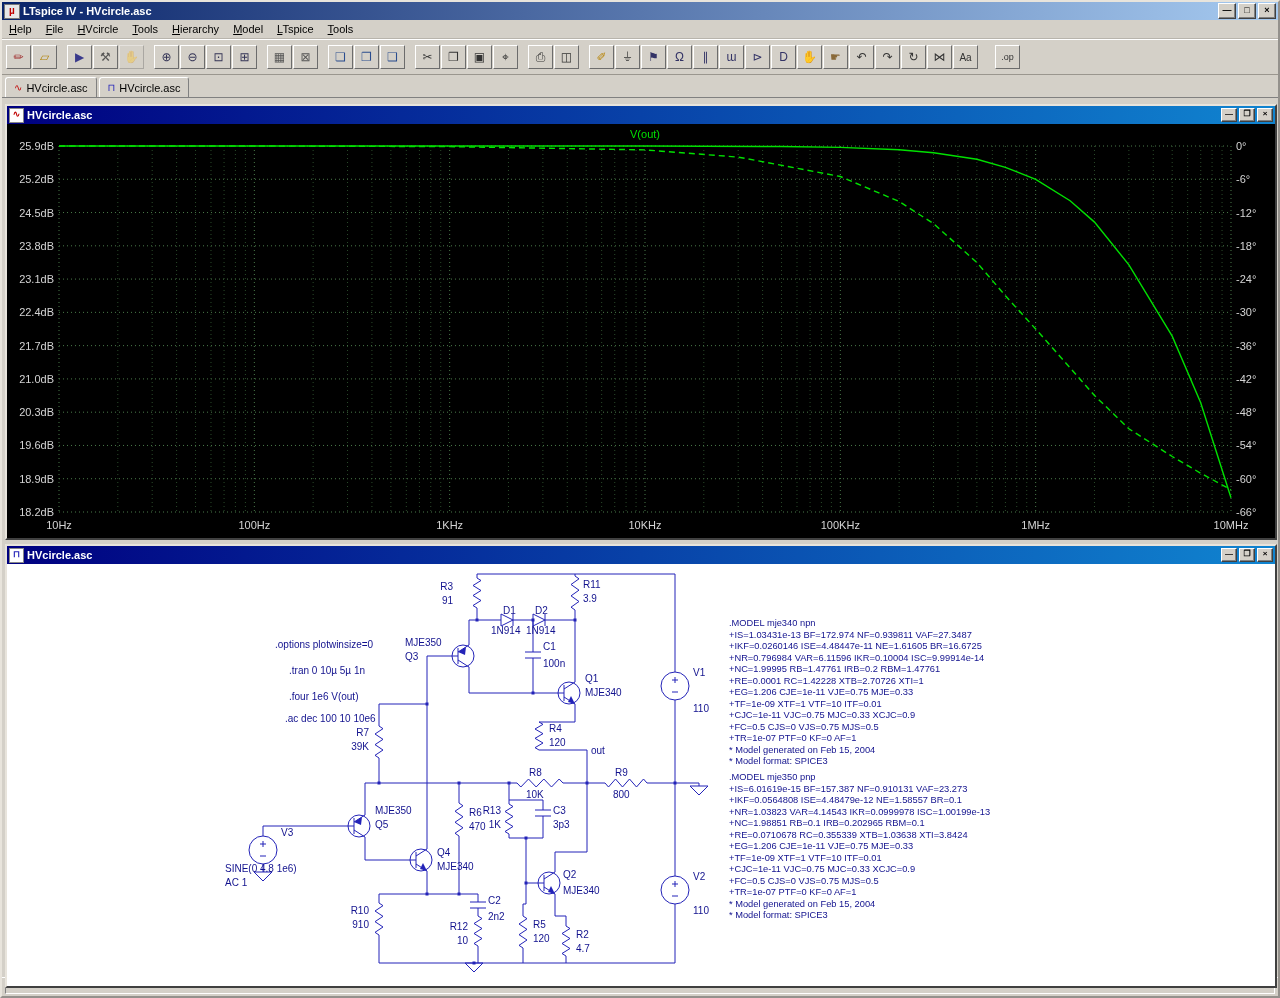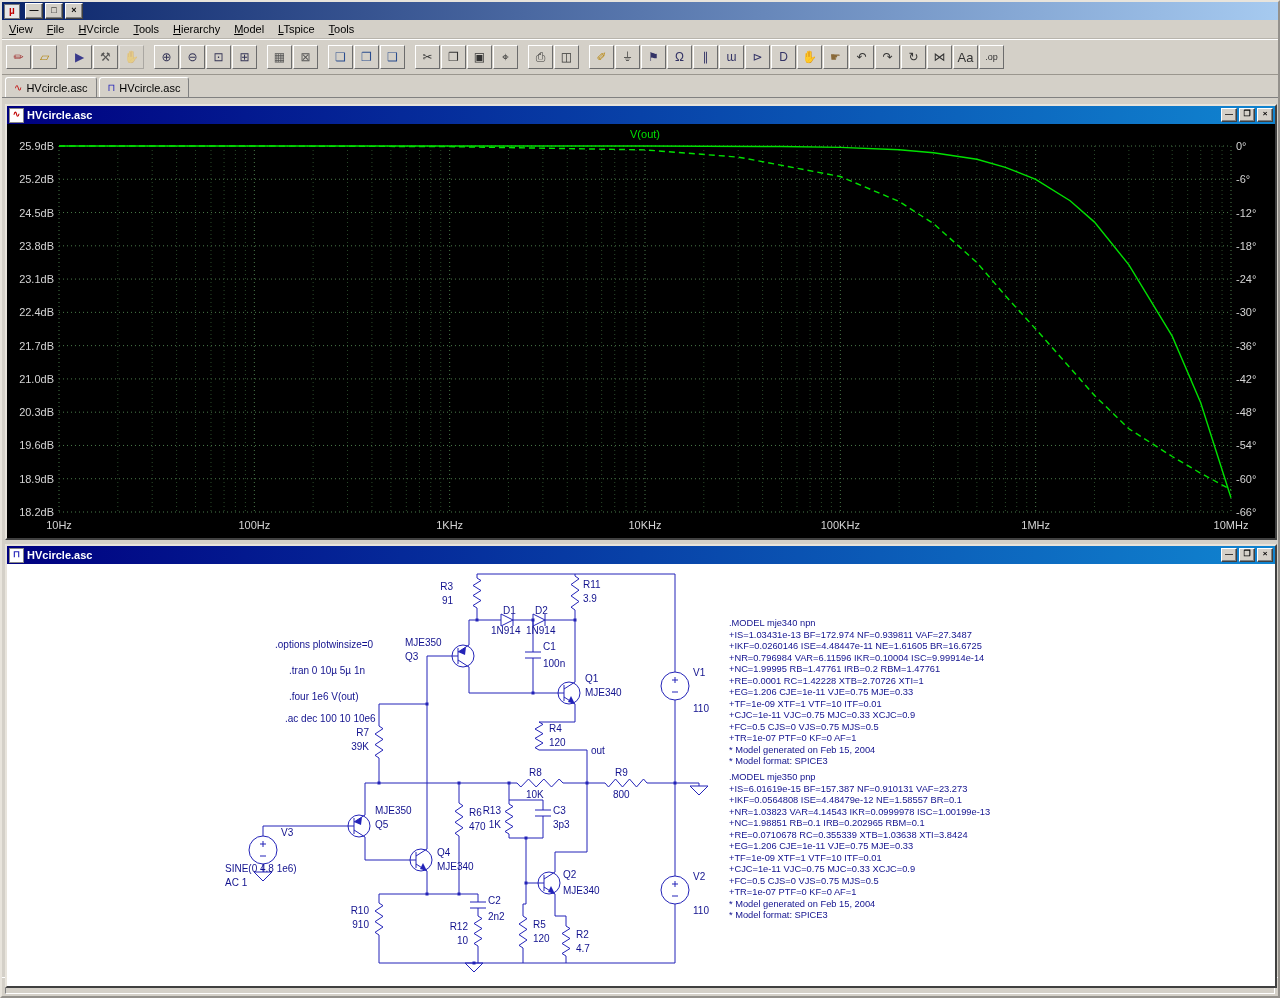--- a/index.html
+++ b/index.html
@@ -40,29 +40,30 @@
   .statusbar{height:18px;background:#d4d0c8;border-top:1px solid #fff;flex:0 0 auto;display:flex;align-items:center;}
   .status-inner{margin:2px 3px;height:12px;flex:1;border:1px solid;border-color:#808080 #fff #fff #808080;padding:0 4px;font-size:10px;}
 </style>
 </head>
 <body>
 
 <div class="app">
 
   <div class="titlebar">
     <span class="app-icon">µ</span>
+    <span class="title-text">LTspice IV - HVcircle.asc</span>
     <span class="wbtns">
       <span class="wbtn">—</span>
       <span class="wbtn">□</span>
       <span class="wbtn">×</span>
     </span>
   </div>
 
   <div class="menubar" id="menubar">
-      <span class="menu-item">View</span>
+      <span class="menu-item">Help</span>
       <span class="menu-item">File</span>
       <span class="menu-item">HVcircle</span>
       <span class="menu-item">Tools</span>
       <span class="menu-item">Hierarchy</span>
       <span class="menu-item">Model</span>
       <span class="menu-item">LTspice</span>
       <span class="menu-item">Tools</span>
     </div>
 
   <div class="toolbar" id="toolbar">
@@ -100,22 +101,22 @@
       <span class="tbtn" style="color: rgb(51, 51, 102);">∥</span>
       <span class="tbtn" style="color: rgb(51, 51, 102);">ɯ</span>
       <span class="tbtn" style="color: rgb(51, 51, 102);">⊳</span>
       <span class="tbtn" style="color: rgb(51, 51, 102);">D</span>
       <span class="tbtn" style="color: rgb(138, 106, 58);">✋</span>
       <span class="tbtn" style="color: rgb(138, 106, 58);">☛</span>
       <span class="tbtn" style="color: rgb(51, 51, 51);">↶</span>
       <span class="tbtn" style="color: rgb(51, 51, 51);">↷</span>
       <span class="tbtn" style="color: rgb(51, 51, 51);">↻</span>
       <span class="tbtn" style="color: rgb(51, 51, 51);">⋈</span>
-      <span class="tbtn" style="color: rgb(51, 51, 51); font-size: 13px;">Aa</span>
-      <span class="tbtn" style="color: rgb(51, 51, 51); font-size: 9px;">.op</span>
+      <span class="tbtn" style="color: rgb(51, 51, 51); font-size: 10px;">Aa</span>
+      <span class="tbtn" style="color: rgb(51, 51, 51); font-size: 9px; margin-left: 16px;">.op</span>
     </div>
 
   <div class="tabbar" id="tabbar">
       <div class="tab">
         <span class="ticon" style="color: rgb(192, 0, 0);">∿</span>
         <span>HVcircle.asc</span>
       </div>
       <div class="tab">
         <span class="ticon" style="color: rgb(35, 35, 184);">⊓</span>
         <span>HVcircle.asc</span>

